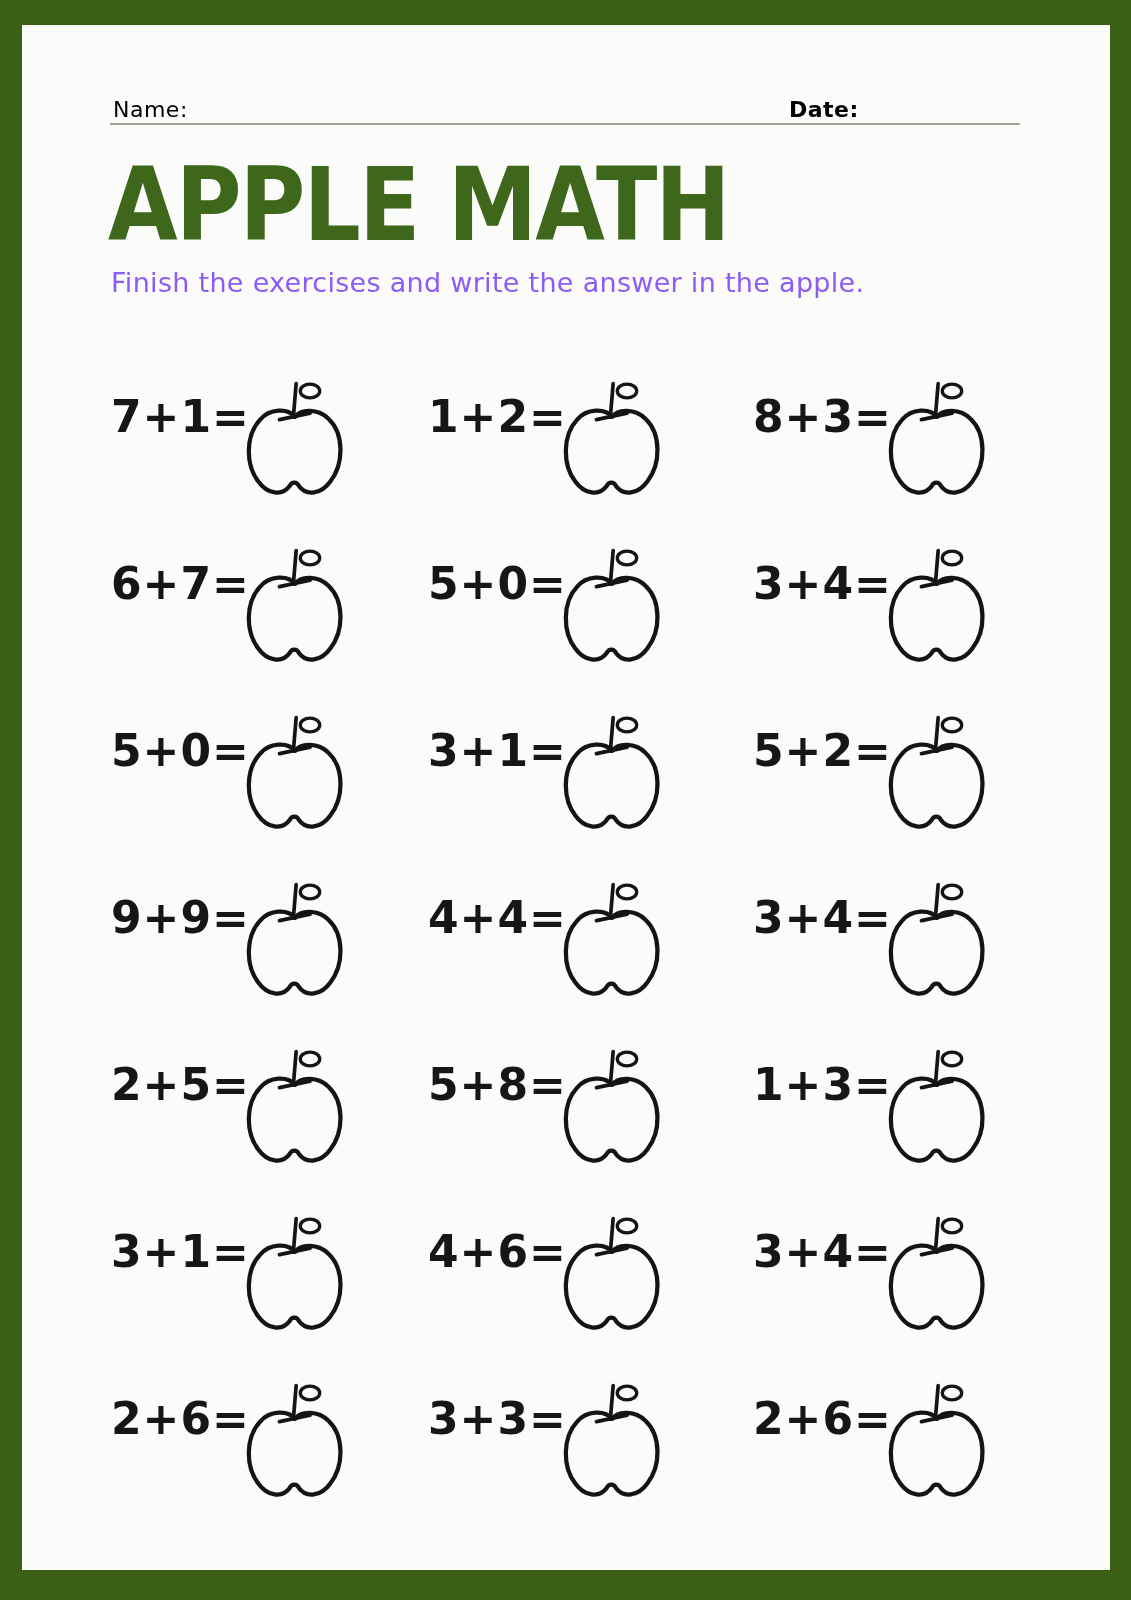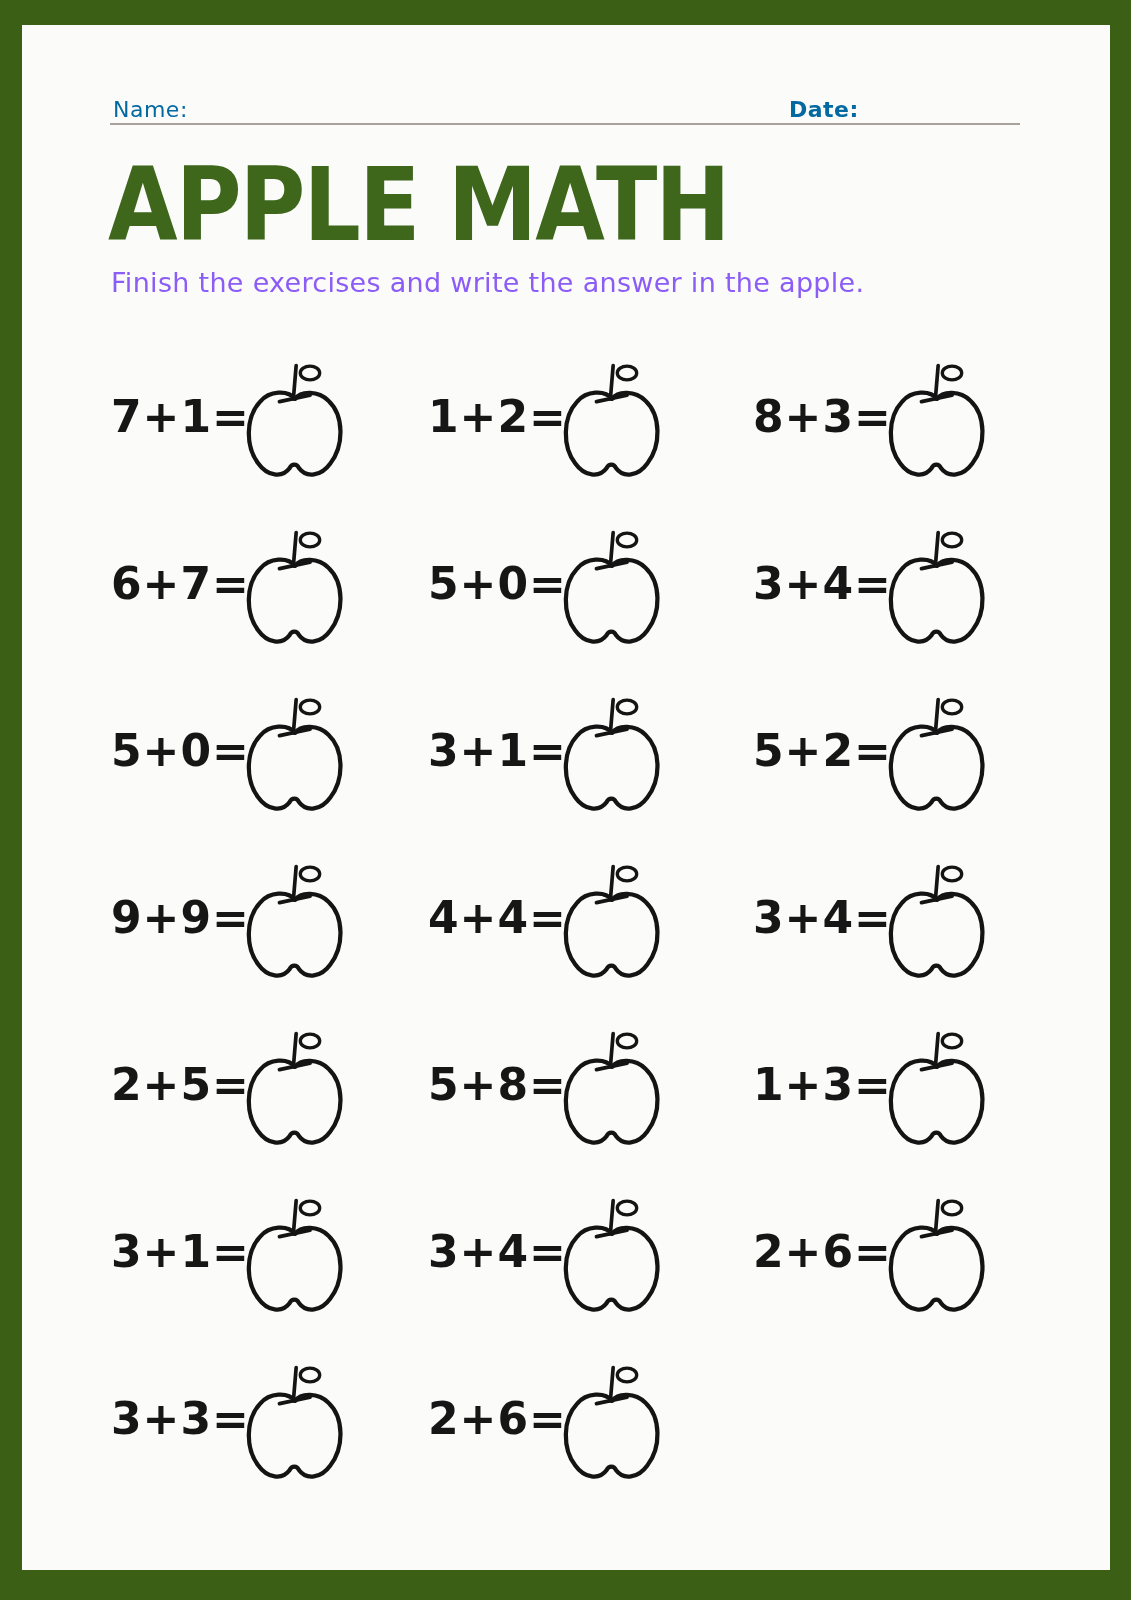--- a/index.html
+++ b/index.html
@@ -9,21 +9,21 @@
     background:#3a5f15; 
     overflow:hidden;
   }
   .sheet{
     position:absolute;left:22px;top:25px;right:21px;bottom:30px;
     background:#fbfbf9;
   }
   
   .hdr-label{
     position:absolute;top:72px;
-    font-size:22px;color:#0369a1;letter-spacing:.5px;
+    font-size:22px;color:#000000;letter-spacing:.5px;
   }
   .hdr-label.name{left:91px;}
   .hdr-label.date{left:767px;font-weight:bold;}
   .hdr-rule{
     position:absolute;left:88px;top:98px;width:910px;height:0;
     border-top:2px solid #a8a29a;
   }
   
   .title{
     position:absolute;left:86px;top:130px;
@@ -35,21 +35,21 @@
     position:absolute;left:89px;top:242px;
     font-size:27px;color:#8b5cf6;letter-spacing:.3px;
   }
   
   .grid{
     position:absolute;left:89px;top:308px;
     display:grid;
     grid-template-columns:317px 325px 300px;
     grid-auto-rows:167px;
   }
-  .cell{display:flex;align-items:center;}
+  .cell{display:flex;align-items:flex-end;}
   .eq{
     width:127px;flex:0 0 127px;
     align-self:center;
     font-size:44px;font-weight:800;color:#161616;
     letter-spacing:1px;white-space:nowrap;
   }
   .apple{width:120px;height:122px;margin-top:8px;flex:0 0 auto;}
   .defs-holder{position:absolute;width:0;height:0;overflow:hidden;}
 </style>
 </head>
@@ -172,20 +172,26 @@
         </svg>
     </div>
 
     <div class="cell">
       <span class="eq">3+1=</span>
       <svg class="apple" viewBox="0 0 130 132">
           <use href="#apple-shape"></use>
         </svg>
     </div>
     <div class="cell">
+      <span class="eq">4+6=</span>
+      <svg class="apple" viewBox="0 0 130 132">
+          <use href="#apple-shape"></use>
+        </svg>
+    </div>
+    <div class="cell">
       <span class="eq">3+4=</span>
       <svg class="apple" viewBox="0 0 130 132">
           <use href="#apple-shape"></use>
         </svg>
     </div>
 
     <div class="cell">
       <span class="eq">2+6=</span>
       <svg class="apple" viewBox="0 0 130 132">
           <use href="#apple-shape"></use>

